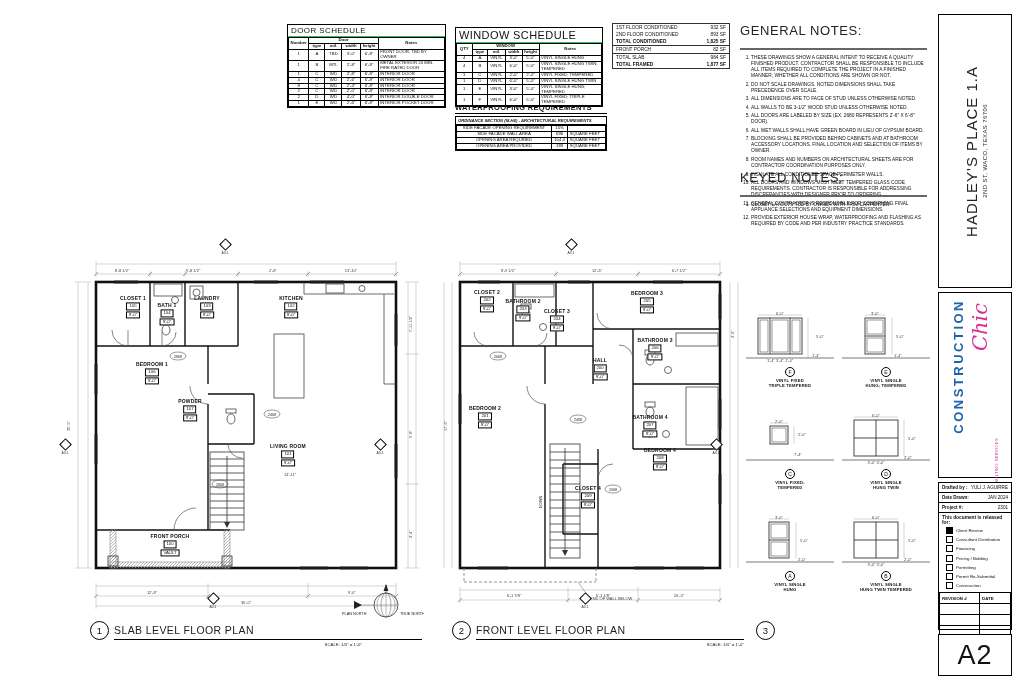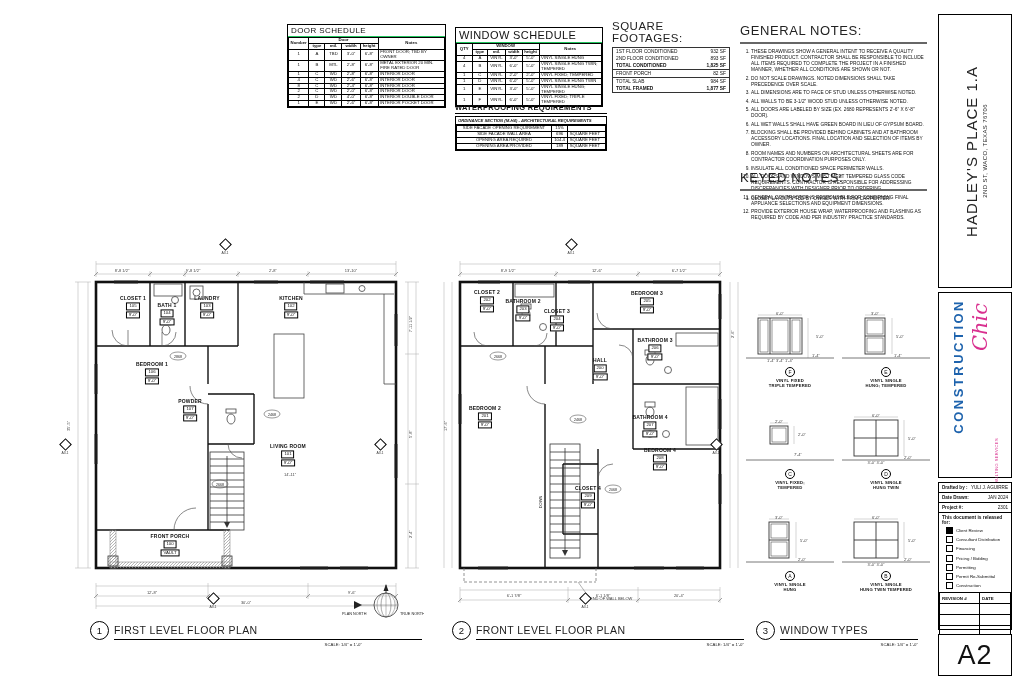--- a/index.html
+++ b/index.html
@@ -8,21 +8,21 @@
   .abs{position:absolute;}
 
   
   .sched{border:1px solid #000;background:#fff;}
   .sched-title{font-size:8px;font-weight:400;letter-spacing:.4px;padding:1px 3px;border-bottom:1px solid #22c55e;}
   .sched table{border-collapse:collapse;width:100%;}
   .sched th,.sched td{border:.6px solid #000;font-size:4.3px;line-height:1.15;padding:0 1.5px;text-align:center;font-weight:400;}
   .sched td:last-child{text-align:left;}
   .sched th{font-weight:700;}
 
-  .blocktitle{font-size:13px;font-weight:400;letter-spacing:.6px;color:#222;border-bottom:2.5px solid #666;padding-bottom:4px;}
+  .blocktitle{font-size:13px;font-weight:400;letter-spacing:.6px;color:#222;border-bottom:2.5px solid #666;padding-bottom:10px;}
   .smalltitle{font-size:7.5px;font-weight:700;letter-spacing:.3px;border-bottom:1px solid #000;padding-bottom:1px;}
 
   
   .sfbox{border:1px solid #333;margin-top:3px;}
   .sfbox table{border-collapse:collapse;width:100%;}
   .sfbox td{font-size:4.8px;padding:1px 3px;}
   .sfbox td:last-child{text-align:right;}
   .sfbox tr:nth-child(3) td,.sfbox tr:nth-child(4) td{border-bottom:.7px solid #333;}
   .sfbox tr:nth-child(3) td{font-weight:700;}
   .sfbox tr:nth-child(6) td{font-weight:700;}
@@ -261,21 +261,20 @@
             <td>OPENING AREA PROVIDED</td>
             <td>189</td>
             <td>SQUARE FEET</td>
           </tr>
         </tbody>
     </table>
   </div>
 </div>
 
 <div class="abs" style="left:612px;top:20px;width:118px;">
-  <div style="font-size:11.5px;letter-spacing:.5px;color:#222;">SQUARE FOOTAGES:</div>
   <div class="sfbox">
     <table>
         <tbody>
           <tr>
             <td>1ST FLOOR CONDITIONED</td>
             <td>932 SF</td>
           </tr>
           <tr>
             <td>2ND FLOOR CONDITIONED</td>
             <td>893 SF</td>
@@ -811,40 +810,35 @@
     <span class="mk-t">A3.1</span>
   </div>
 <div class="marker" style="left:576px;top:594px;">
     <span class="mk-d"></span>
     <span class="mk-t">A3.1</span>
   </div>
 
 <div class="ptitle" style="left:90px;top:620px;width:332px;">
   <div class="pt-circle">1</div>
   <div class="pt-main">
-    <span class="pt-text">FIRST LEVEL FLOOR PLAN</span>
+    <span class="pt-text">SLAB LEVEL FLOOR PLAN</span>
     <div class="pt-line"></div>
     <div class="pt-scale" style="padding-right:60px;">SCALE: 1/4" = 1'-0"</div>
   </div>
 </div>
 <div class="ptitle" style="left:452px;top:620px;width:292px;">
   <div class="pt-circle">2</div>
   <div class="pt-main">
     <span class="pt-text">FRONT LEVEL FLOOR PLAN</span>
     <div class="pt-line"></div>
     <div class="pt-scale">SCALE: 1/4" = 1'-0"</div>
   </div>
 </div>
 <div class="ptitle" style="left:756px;top:620px;width:162px;">
   <div class="pt-circle">3</div>
-  <div class="pt-main">
-    <span class="pt-text">WINDOW TYPES</span>
-    <div class="pt-line"></div>
-    <div class="pt-scale">SCALE: 1/4" = 1'-0"</div>
-  </div>
 </div>
 
 <svg class="abs" style="left:342px;top:583px;" width="82" height="48" viewBox="0 0 82 48">
   <circle cx="44" cy="22" r="12" fill="none" stroke="#333" stroke-width="0.8"></circle>
   <ellipse cx="44" cy="22" rx="5" ry="12" fill="none" stroke="#555" stroke-width="0.5"></ellipse>
   <ellipse cx="44" cy="22" rx="9" ry="12" fill="none" stroke="#555" stroke-width="0.4"></ellipse>
   <path d="M32,22 H56 M44,10 V34" stroke="#555" stroke-width="0.4"></path>
   <path d="M44,2 V10" stroke="#333" stroke-width="0.8"></path>
   <polygon points="41.5,8 46.5,8 44,1" fill="#222"></polygon>
   <path d="M14,22 H32" stroke="#555" stroke-width="0.5"></path>

